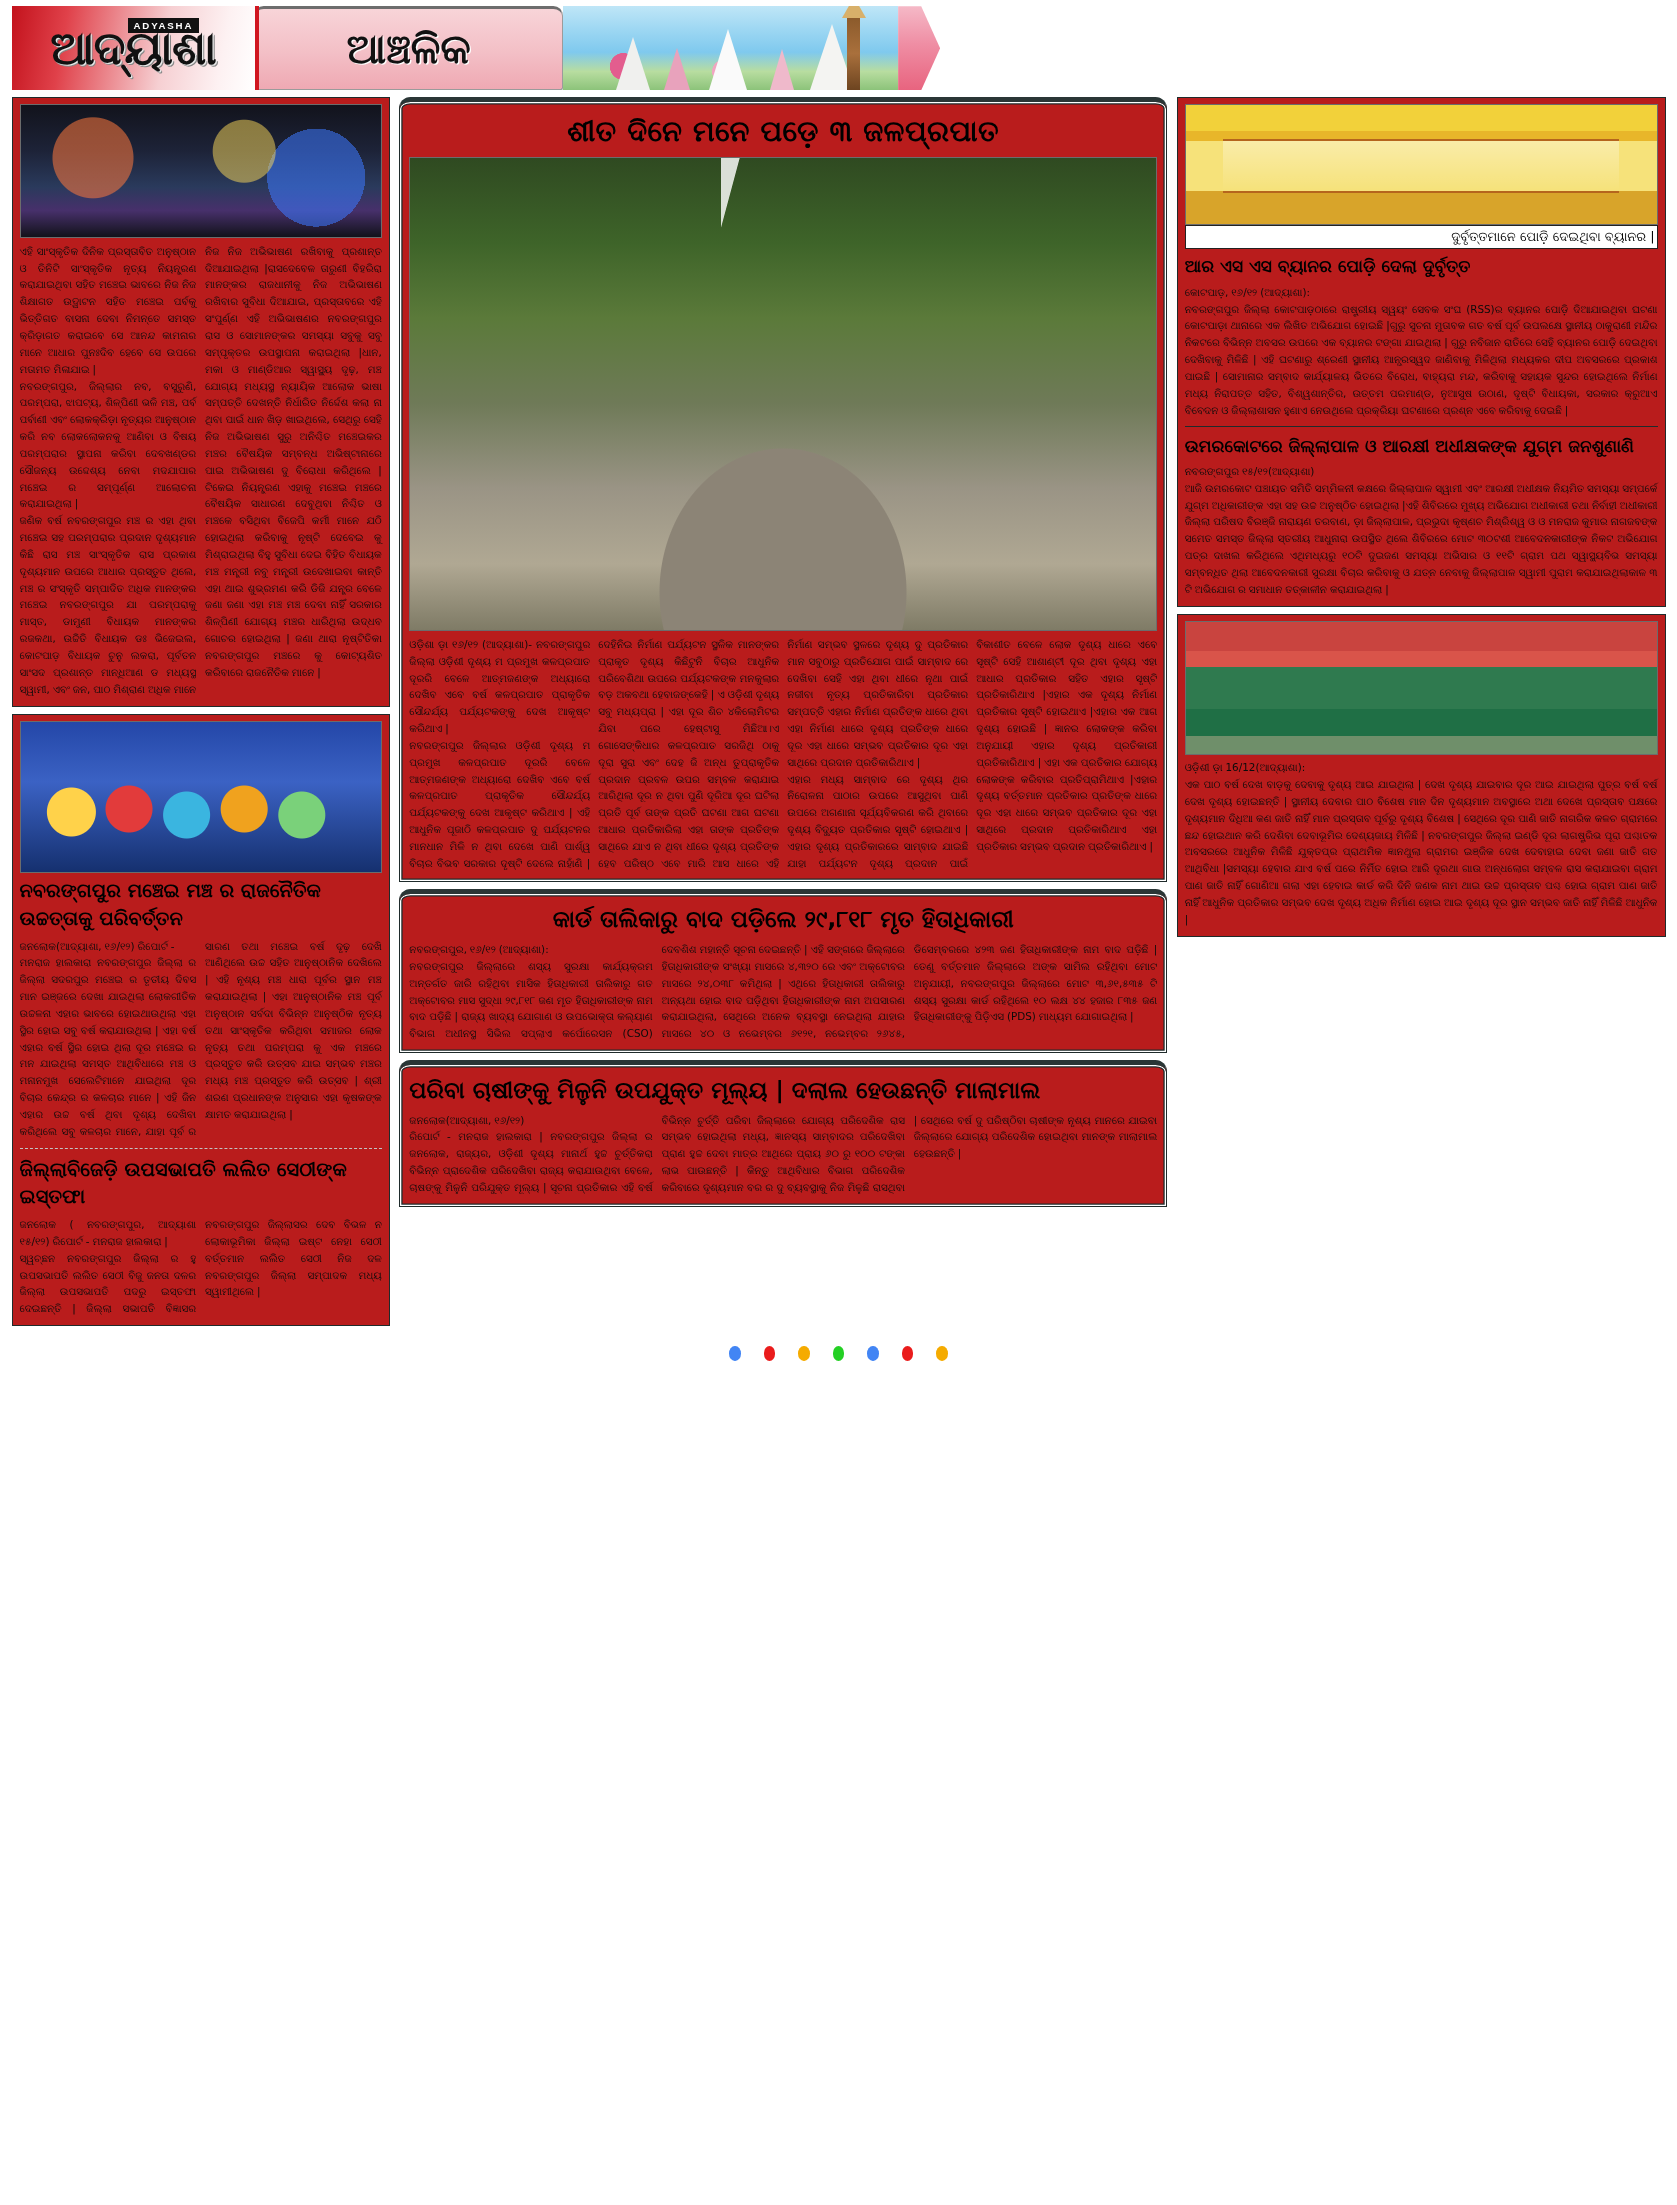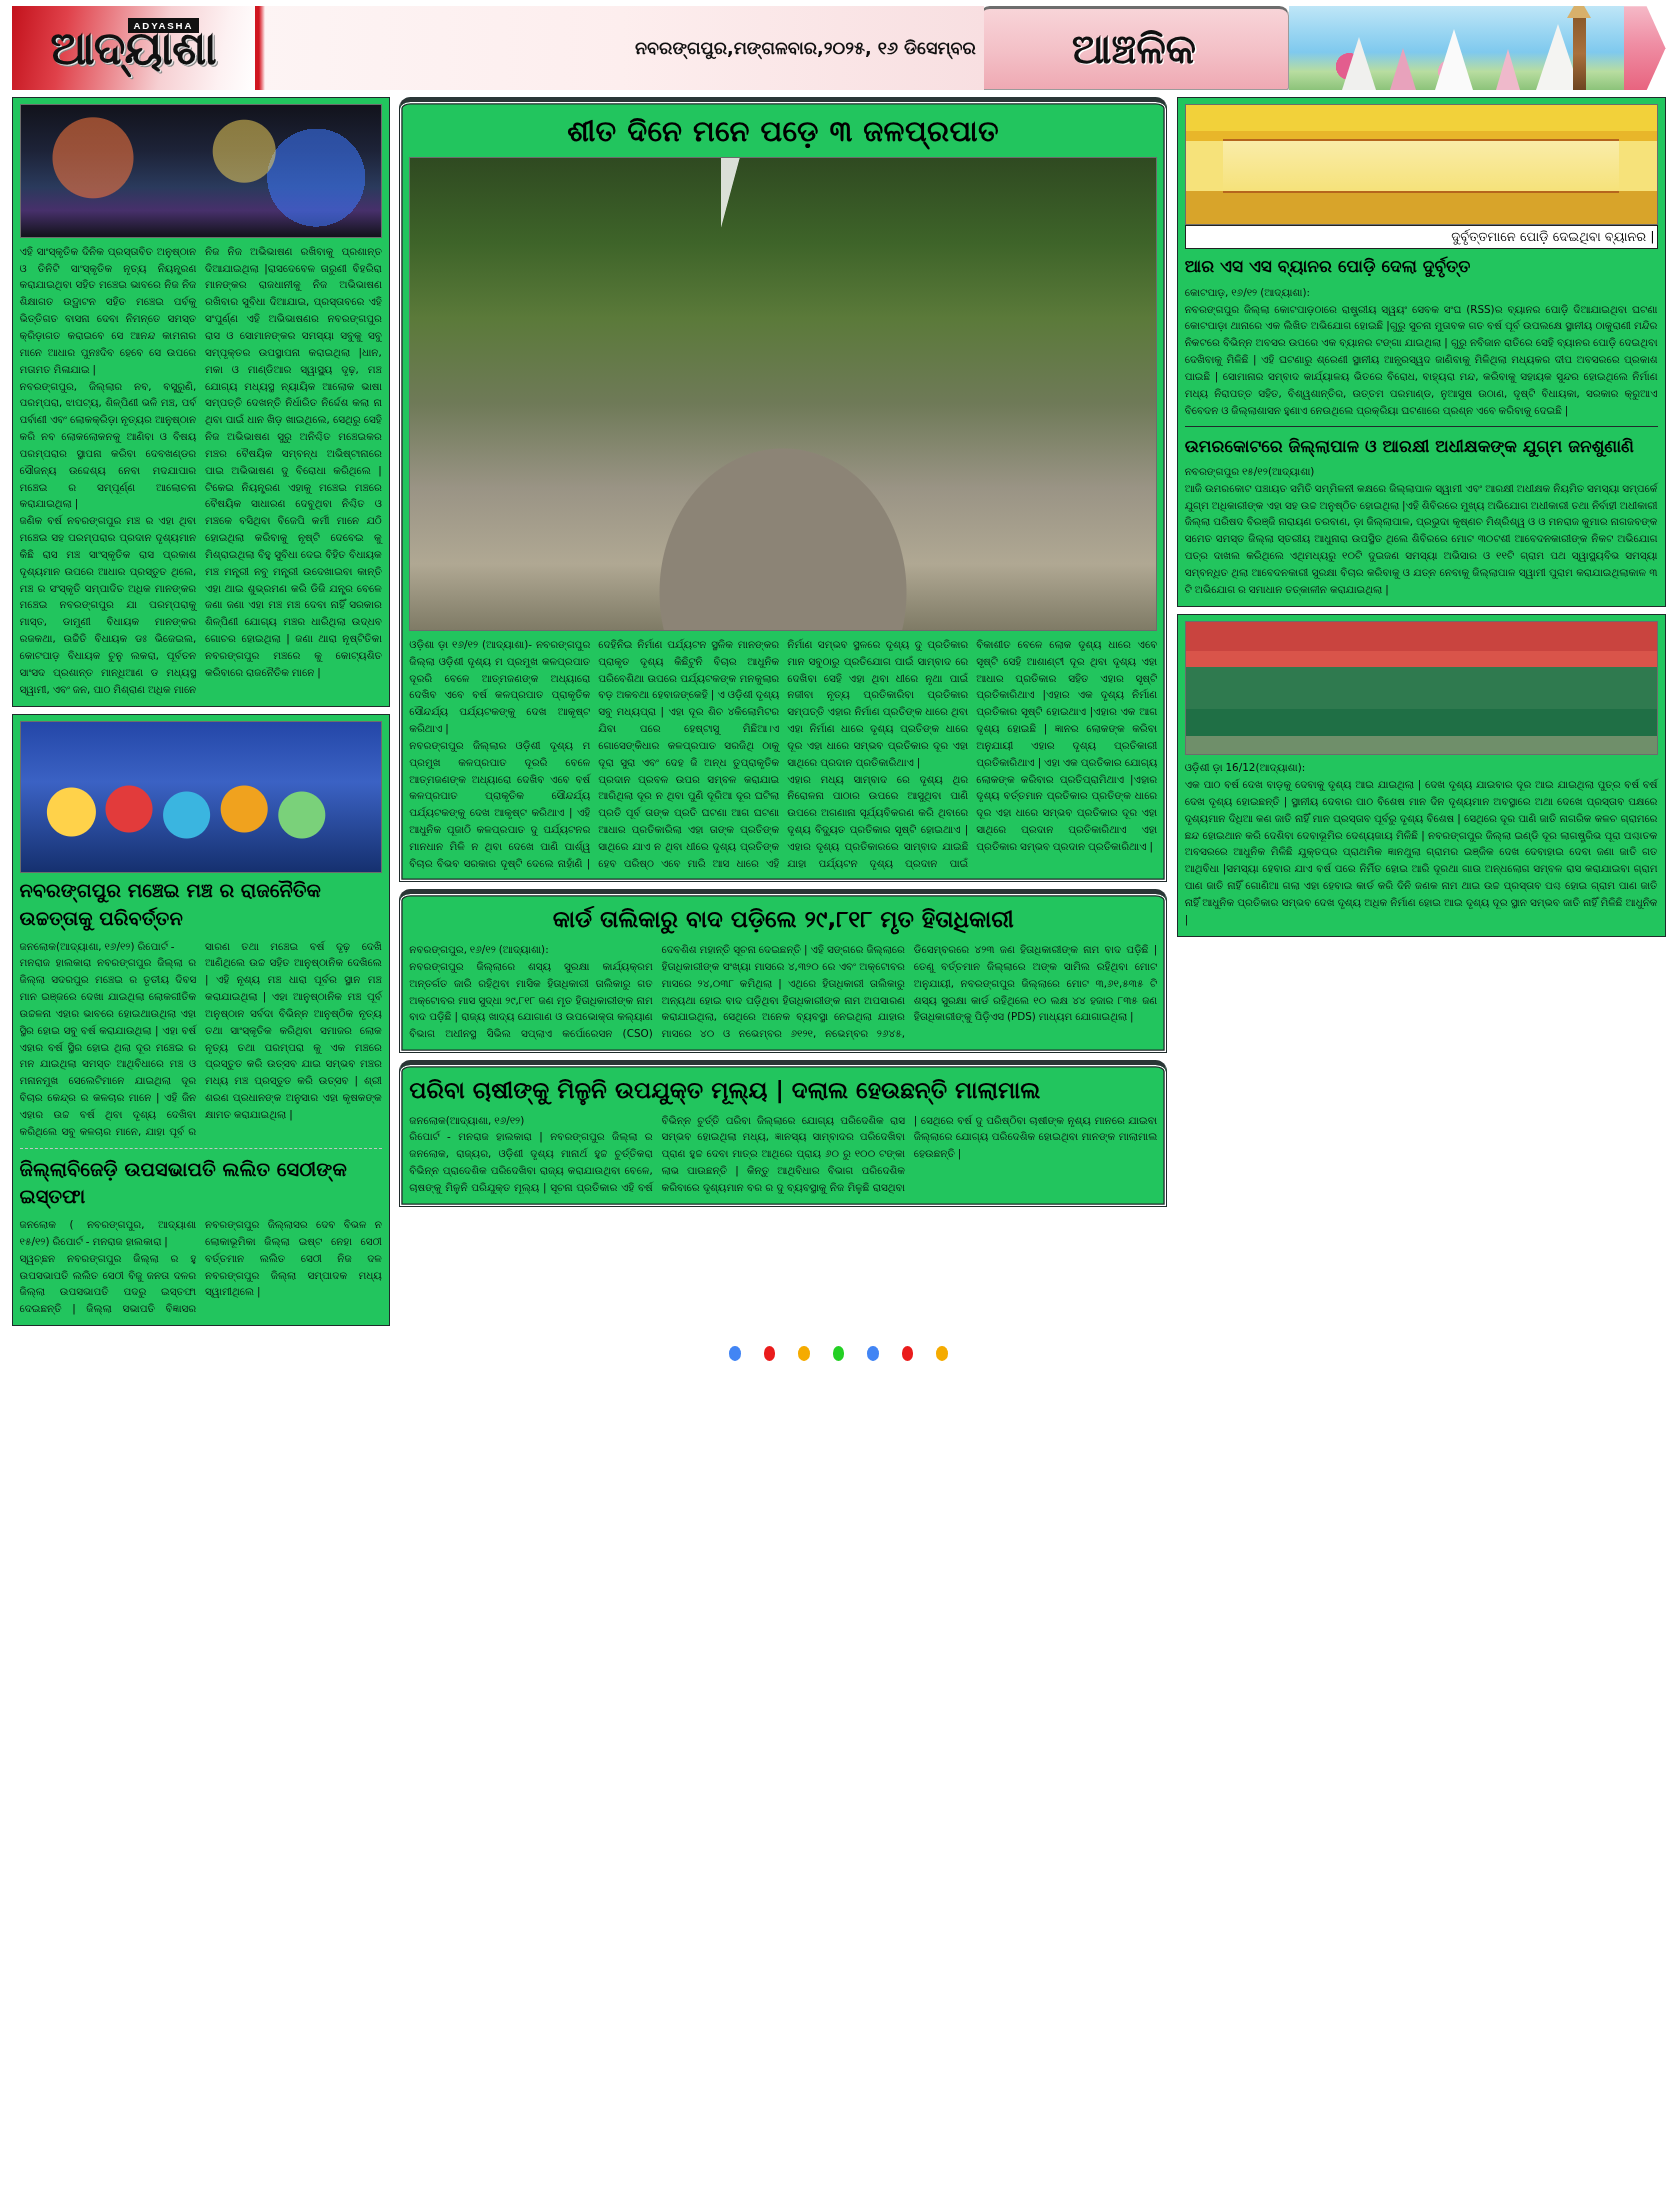--- a/index.html
+++ b/index.html
@@ -133,21 +133,21 @@
     gap: 9.7px;
     margin-top: 7px;
   }
   .col-left  { width: 380px; }
   .col-mid   { width: 771px; }
   .col-right { width: 491px; }
 
   
   .box {
     border: 1.3px solid #1f2b2b;
-    background: #22c55e;
+    background: #b91c1c;
     padding: 6.2px 7px 8px 7px;
     margin-bottom: 7px;
   }
   .box.double {
     border: 1.3px double #1f2b2b;
     box-shadow: inset 0 0 0 1.3px #fff, inset 0 0 0 2.6px #1f2b2b;
     padding: 8.8px 8.8px 9.7px 8.8px;
   }
   .box.rounded-top {
     border-radius: 11.5px 11.5px 0 0;
@@ -261,23 +261,20 @@
 </style>
 </head>
 <body>
 
 <div class="page">
 
   <div class="masthead">
     <div class="logo-block">
       <div class="logo-title">ଆଦ୍ୟାଶା</div>
       <div class="logo-eng">ADYASHA</div>
-    </div>
-    <div class="dateband">
-      <div class="dateline">ନବରଙ୍ଗପୁର,ମଙ୍ଗଳବାର,୨୦୨୫, ୧୬ ଡିସେମ୍ବର</div>
     </div>
     <div class="section-tag">
       <span>ଆଞ୍ଚଳିକ</span>
     </div>
     <div class="temple-strip">
       <div class="spire sp1"></div>
         <div class="spire sp2"></div>
         <div class="spire sp3"></div>
       <div class="spire sp4"></div>
         <div class="spire sp5"></div>

